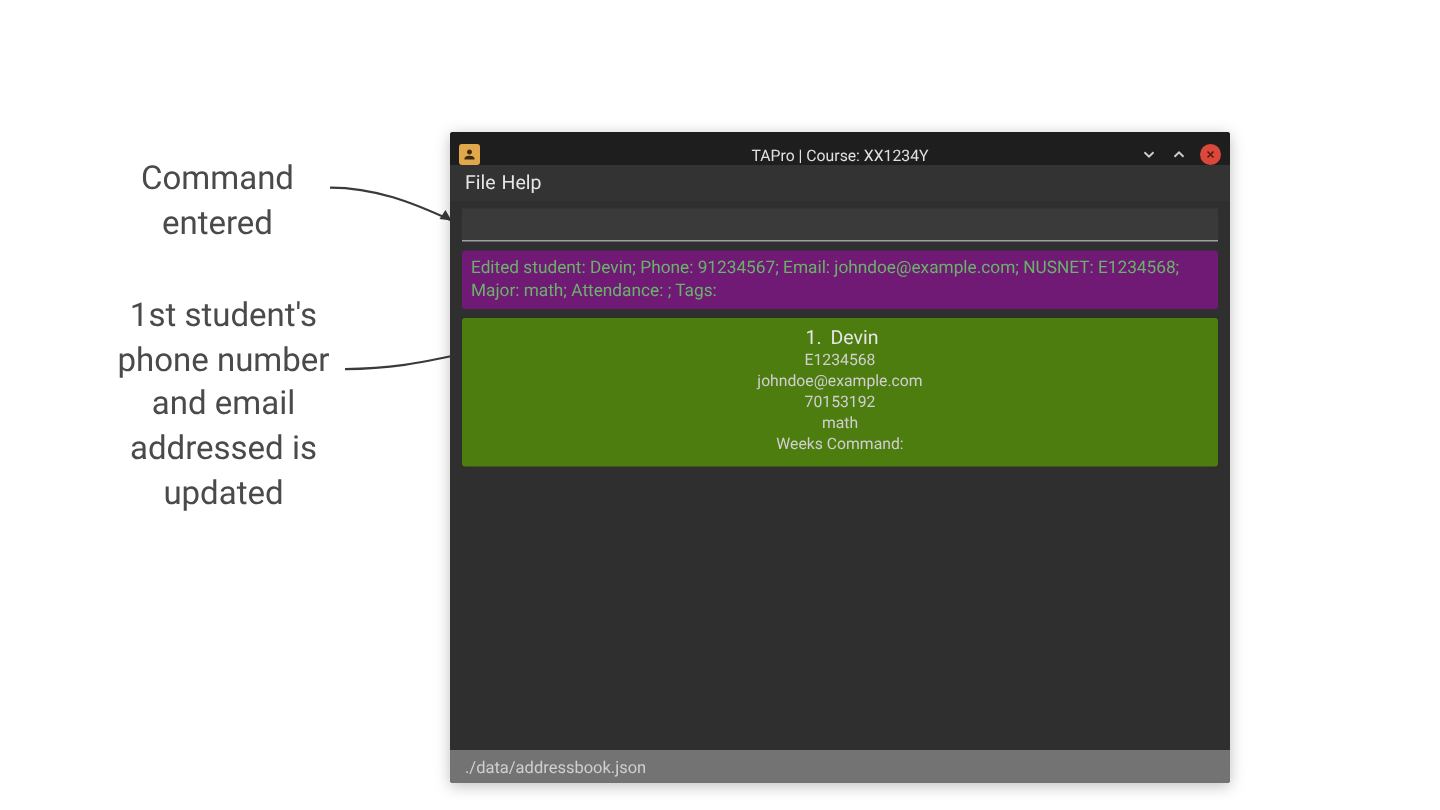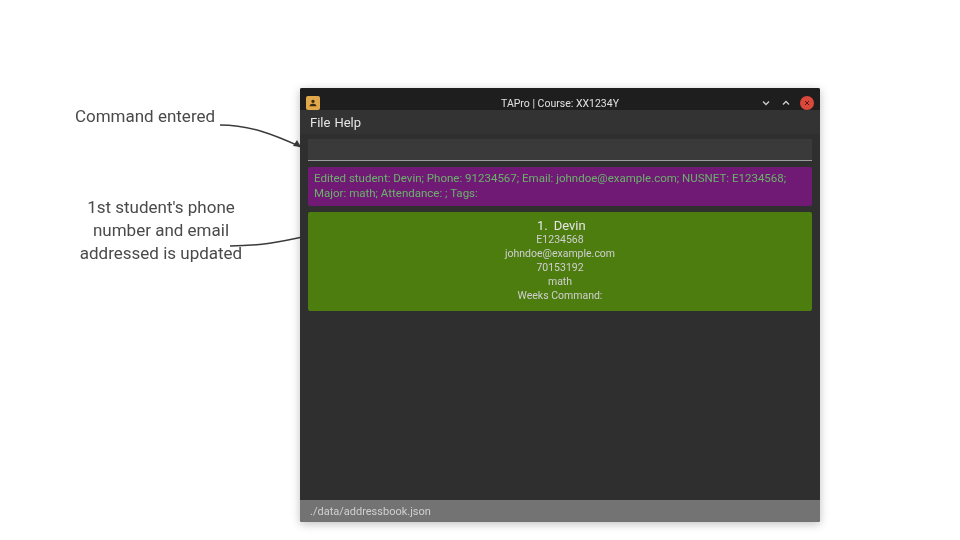--- a/index.html
+++ b/index.html
@@ -1,21 +1,21 @@
 <!DOCTYPE html>
 <html><head>
 <meta charset="utf-8">
 <style>
   * { box-sizing: border-box; margin: 0; padding: 0; }
   html, body { width: 960px; height: 540px; background: #ffffff; font-family: -apple-system, BlinkMacSystemFont, "Segoe UI", Roboto, sans-serif; overflow: hidden; }
   .canvas { position: relative; width: 960px; height: 540px; }
 
-  .annotation { position: absolute; color: #4a4a4a; font-size: 17px; line-height: 1.35; text-align: center; }
+  .annotation { position: absolute; color: #4a4a4a; font-size: 22px; line-height: 1.35; text-align: center; }
   .annotation.top { left: 70px; top: 105px; width: 150px; }
-  .annotation.mid { left: 76px; top: 196px; width: 170px; }
+  .annotation.mid { left: 64px; top: 196px; width: 170px; }
 
   .arrow { position: absolute; }
 
   .window {
     position: absolute;
     left: 300px; top: 88px;
     width: 520px; height: 434px;
     background: #2f2f2f;
     border-radius: 2px;
     box-shadow: 0 2px 10px rgba(0,0,0,0.25);

